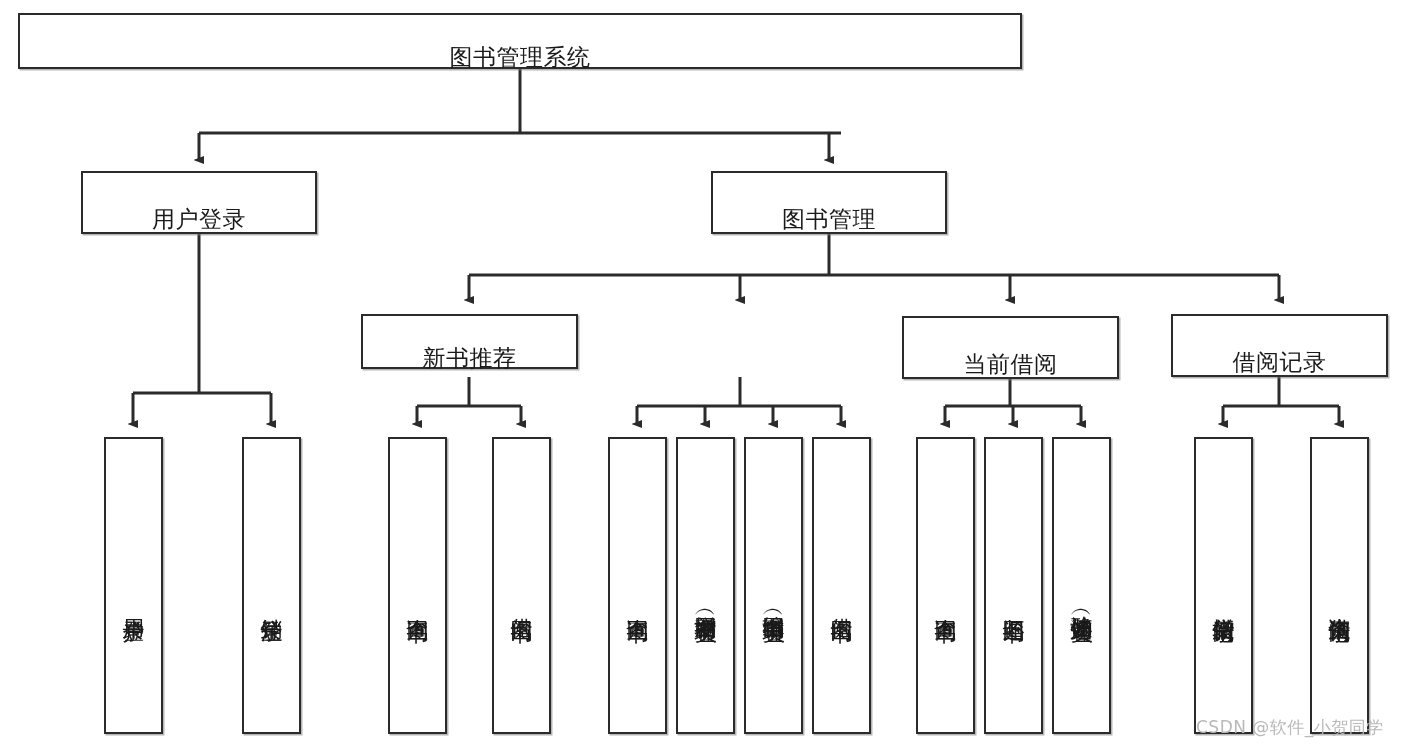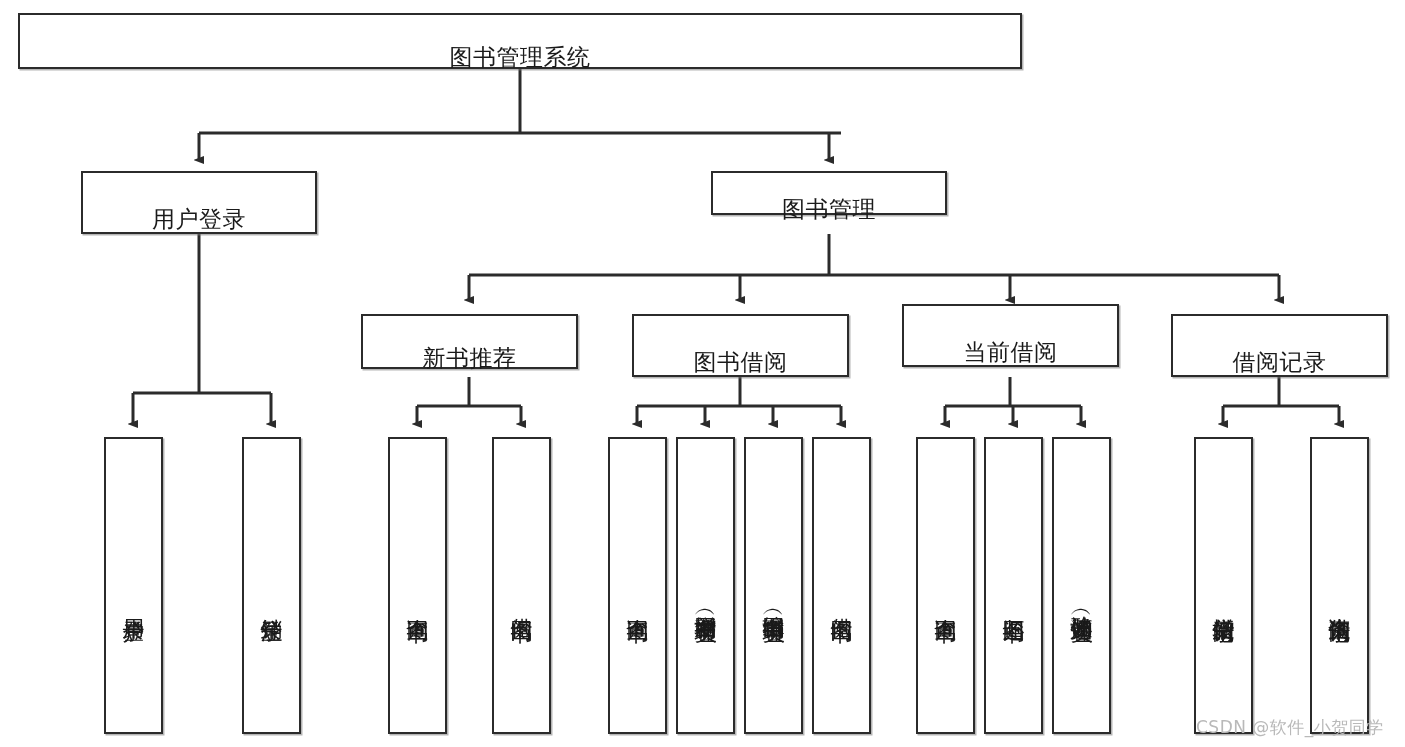--- a/index.html
+++ b/index.html
@@ -127,31 +127,28 @@
     </g>
   </svg>
 
   <div class="node horiz root" style="left:18px; top:13px; width:1004px; height:56px;">
     <span class="cap">图书管理系统</span>
   </div>
 
   <div class="node horiz" style="left:81px; top:171px; width:236px; height:63px;">
     <span class="cap">用户登录</span>
   </div>
-  <div class="node horiz" style="left:711px; top:171px; width:236px; height:44px;align-items:center;">
+  <div class="node horiz" style="left:711px; top:171px; width:236px; height:63px;align-items:center;">
     <span class="cap">图书管理</span>
   </div>
 
   <div class="node horiz" style="left:361px; top:314px; width:217px; height:55px;">
     <span class="cap">新书推荐</span>
   </div>
-  <div class="node horiz" style="left:632px; top:314px; width:217px; height:63px;">
-    <span class="cap">图书借阅</span>
-  </div>
-  <div class="node horiz" style="left:902px; top:304px; width:217px; height:63px;">
+  <div class="node horiz" style="left:902px; top:316px; width:217px; height:63px;">
     <span class="cap">当前借阅</span>
   </div>
   <div class="node horiz" style="left:1171px; top:314px; width:217px; height:63px;">
     <span class="cap">借阅记录</span>
   </div>
 
   <div class="node vert" style="left:104px; top:437px; width:59px; height:297px;">
     <span class="cap">用户登录</span>
   </div>
   <div class="node vert" style="left:242px; top:437px; width:59px; height:297px;">

